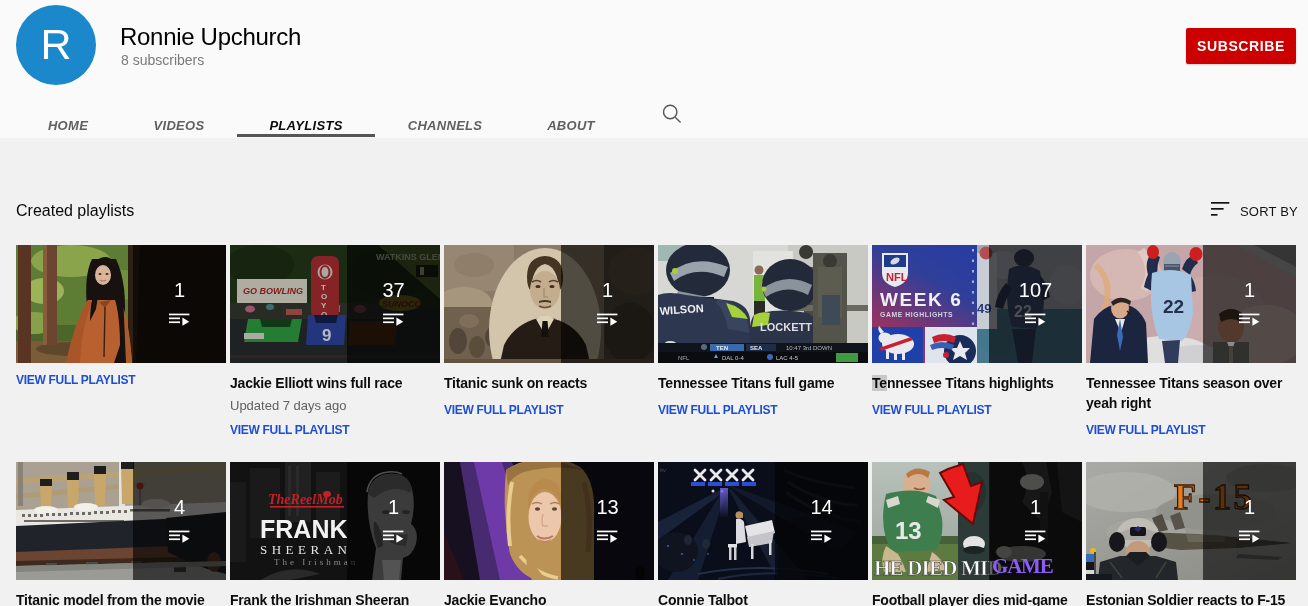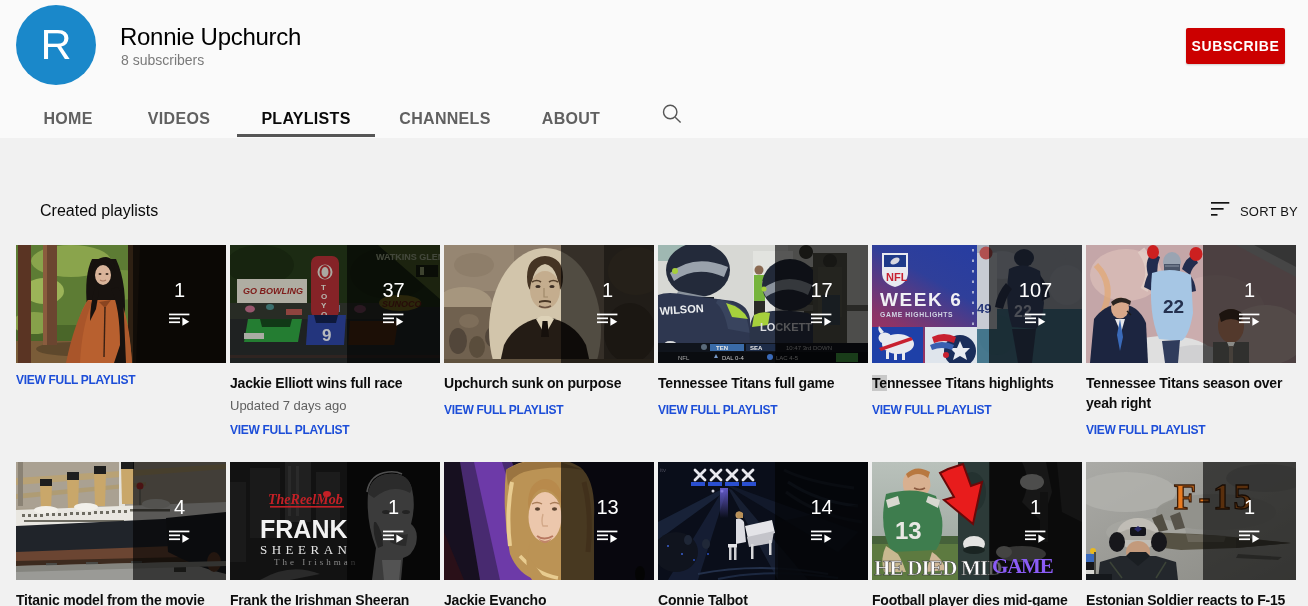--- a/index.html
+++ b/index.html
@@ -1,26 +1,26 @@
 <!DOCTYPE html>
 <html><head>
 <meta charset="utf-8">
 <style>
 *{margin:0;padding:0;box-sizing:border-box}
 html,body{width:1308px;height:606px;overflow:hidden;background:#f1f1f1;font-family:"Liberation Sans",sans-serif;}
 .header{position:absolute;left:0;top:0;width:1308px;height:138px;background:#fafafa;}
 .avatar{position:absolute;left:16px;top:5px;width:80px;height:80px;border-radius:50%;background:#1a88ca;color:#fff;font-size:43px;font-weight:300;text-align:center;line-height:78px;}
 .chname{position:absolute;left:120px;top:23px;font-size:24px;color:#000000;letter-spacing:-.3px;}
 .subs{position:absolute;left:121px;top:52px;font-size:14px;color:#7a7a7a;}
-.subscribe{position:absolute;left:1186px;top:28px;width:99px;height:36px;background:#c00;box-shadow:0 1px 2px rgba(0,0,0,.18);color:#fff;font-size:14px;font-weight:bold;letter-spacing:.6px;text-align:center;line-height:36px;border-radius:2px;}
-.tab{position:absolute;top:110px;transform:translateX(-50%);font-size:16px;font-weight:bold;letter-spacing:.3px;color:#606060;white-space:nowrap;}
+.subscribe{position:absolute;left:1186px;top:28px;width:110px;height:36px;background:#c00;box-shadow:0 1px 2px rgba(0,0,0,.18);color:#fff;font-size:14px;font-weight:bold;letter-spacing:.6px;text-align:center;line-height:36px;border-radius:2px;}
+.tab{position:absolute;top:118px;transform:translateX(-50%);font-size:13px;font-weight:bold;letter-spacing:.3px;color:#606060;white-space:nowrap;font-style:italic;}
 .tab.act{color:#0a0a0a;}
 .tabline{position:absolute;left:237px;top:134px;width:138px;height:3px;background:#565656;}
 .sicon{position:absolute;left:662px;top:103px;}
-.rowhead{position:absolute;left:16px;top:202px;font-size:16px;color:#0a0a0a;margin-left:24px;}
+.rowhead{position:absolute;left:16px;top:202px;font-size:16px;color:#0a0a0a;}
 .sortby{position:absolute;left:1240px;top:204px;font-size:13px;font-weight:normal;letter-spacing:.2px;color:#141414;}
 .sorticon{position:absolute;left:1211px;top:202px;}
 .card{position:absolute;width:210px;}
 .thumb{position:relative;width:210px;height:118px;overflow:hidden;background:#222;}
 .thumb svg.scene{position:absolute;left:0;top:0;}
 .ov{position:absolute;top:0;right:0;width:93px;height:118px;background:rgba(2,2,2,.62);color:#fff;text-align:center;}
 .cnt{margin-top:35px;font-size:20px;line-height:20px;font-weight:normal;}
 .plic{margin-top:13px;}
 .title{margin-top:10px;font-size:14px;line-height:20px;font-weight:bold;color:#0d0d0d;letter-spacing:-0.2px;}
 .meta{margin-top:5px;font-size:13px;line-height:15px;color:#606060;}
@@ -175,21 +175,21 @@
       <polygon points="98.5,76 103.5,76 105,92 97,92" fill="#16100c"></polygon>
       <rect x="0" y="114" width="210" height="4" fill="#60523f"></rect>
     </svg>
     <div class="ov"><div class="cnt">1</div><svg class="plic" width="21" height="14" viewBox="0 0 21 14">
           <rect y="0.6" width="20.4" height="1.7" fill="#fff"></rect>
           <rect y="4.5" width="11" height="1.7" fill="#fff"></rect>
           <rect y="8.4" width="11" height="1.7" fill="#fff"></rect>
           <polygon points="13.4,4.6 20.3,8.7 13.4,12.8" fill="#fff"></polygon>
         </svg></div>
   </div>
-  <div class="title">Upchurch sunk on purpose</div>
+  <div class="title">Titanic sunk on reacts</div>
   <div class="vfp">VIEW FULL PLAYLIST</div>
 </div>
 
 <div class="card" style="left:658px;top:245px">
   <div class="thumb">
     <svg class="scene" width="210" height="118" viewBox="0 0 210 118">
       <rect width="210" height="118" fill="#d7d8d4"></rect>
       <rect x="0" y="0" width="42" height="16" fill="#9fb8b2"></rect>
       <rect x="130" y="0" width="80" height="100" fill="#c7c9c2"></rect>
       <rect x="95" y="6" width="40" height="60" fill="#e2e3df"></rect>
@@ -231,26 +231,20 @@
       <circle cx="46" cy="102" r="3" fill="#5a6a7a"></circle>
       <text x="128" y="105" font-size="6" fill="#b8b8b8" font-family="Liberation Sans,sans-serif">10:47  3rd DOWN</text>
       <rect x="0" y="107" width="210" height="11" fill="#0a0c10"></rect>
       <text x="20" y="115" font-size="6" fill="#a8a8a8" font-family="Liberation Sans,sans-serif">NFL</text>
       <polygon points="58,109 60,113 56,113" fill="#7a9ac8"></polygon>
       <text x="64" y="115" font-size="6" fill="#c8c8c8" font-family="Liberation Sans,sans-serif">DAL 0-4</text>
       <circle cx="112" cy="112" r="3" fill="#3a6ab8"></circle>
       <text x="118" y="115" font-size="6" fill="#c8c8c8" font-family="Liberation Sans,sans-serif">LAC 4-5</text>
       <rect x="178" y="108" width="22" height="9" fill="#3f9b3f"></rect>
     </svg>
-    <div class="ov"><div class="cnt">17</div><svg class="plic" width="21" height="14" viewBox="0 0 21 14">
-          <rect y="0.6" width="20.4" height="1.7" fill="#fff"></rect>
-          <rect y="4.5" width="11" height="1.7" fill="#fff"></rect>
-          <rect y="8.4" width="11" height="1.7" fill="#fff"></rect>
-          <polygon points="13.4,4.6 20.3,8.7 13.4,12.8" fill="#fff"></polygon>
-        </svg></div>
   </div>
   <div class="title">Tennessee Titans full game</div>
   <div class="vfp">VIEW FULL PLAYLIST</div>
 </div>
 
 <div class="card" style="left:872px;top:245px">
   <div class="thumb">
     <svg class="scene" width="210" height="118" viewBox="0 0 210 118">
       <defs>
         <linearGradient id="g5" x1="0" y1="1" x2="1" y2="0">

